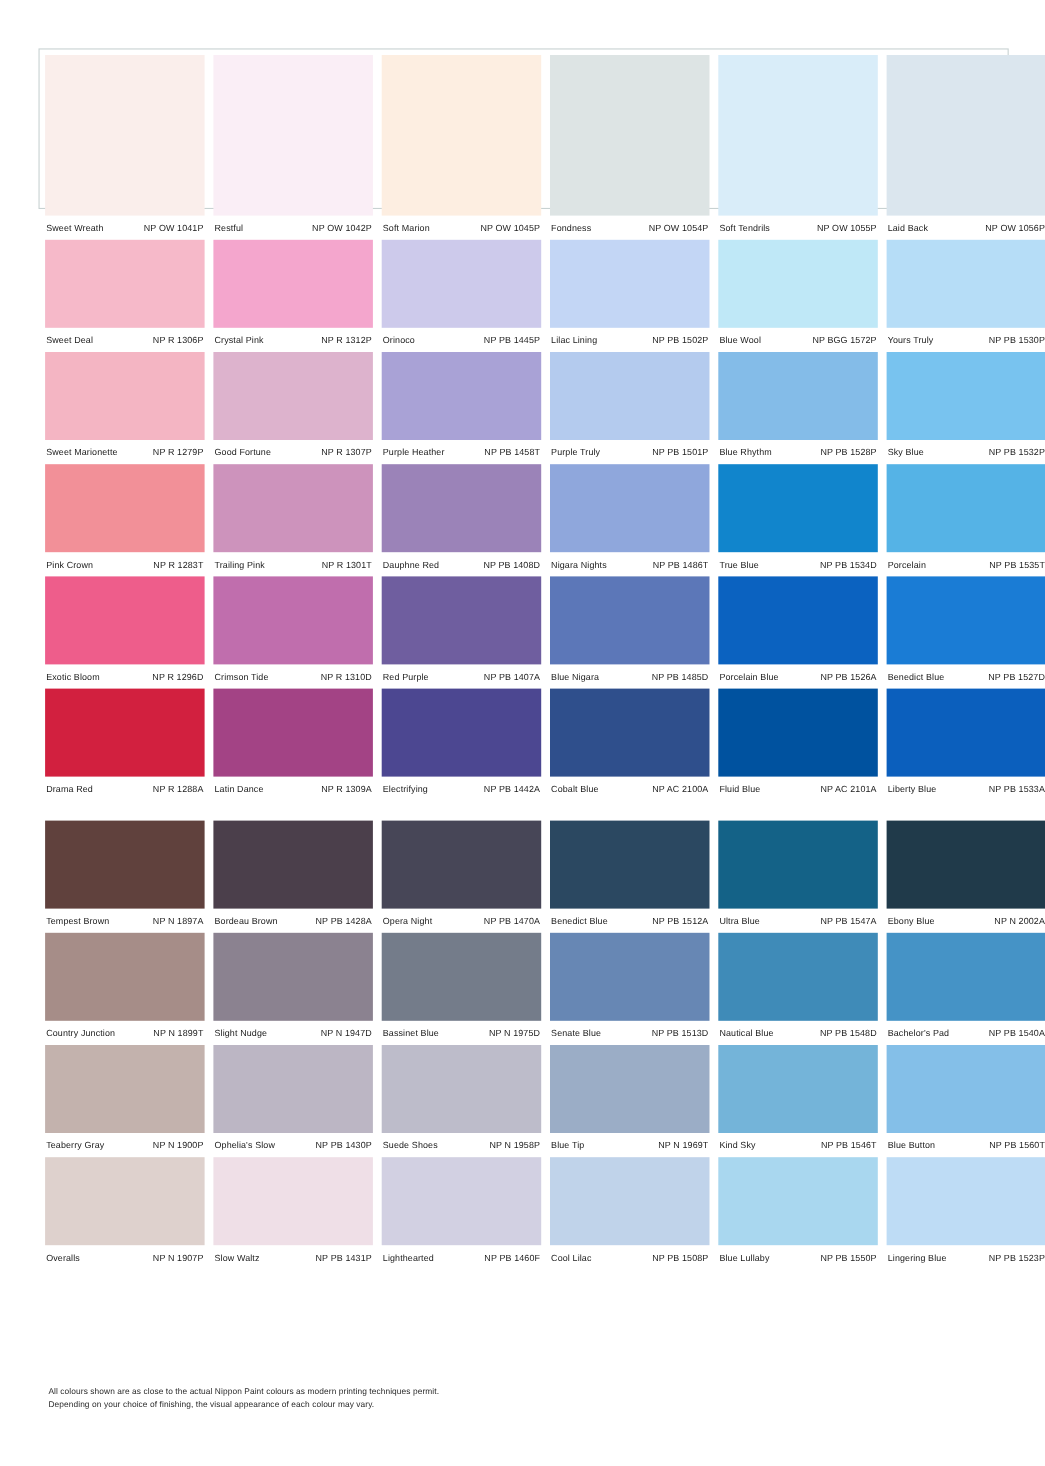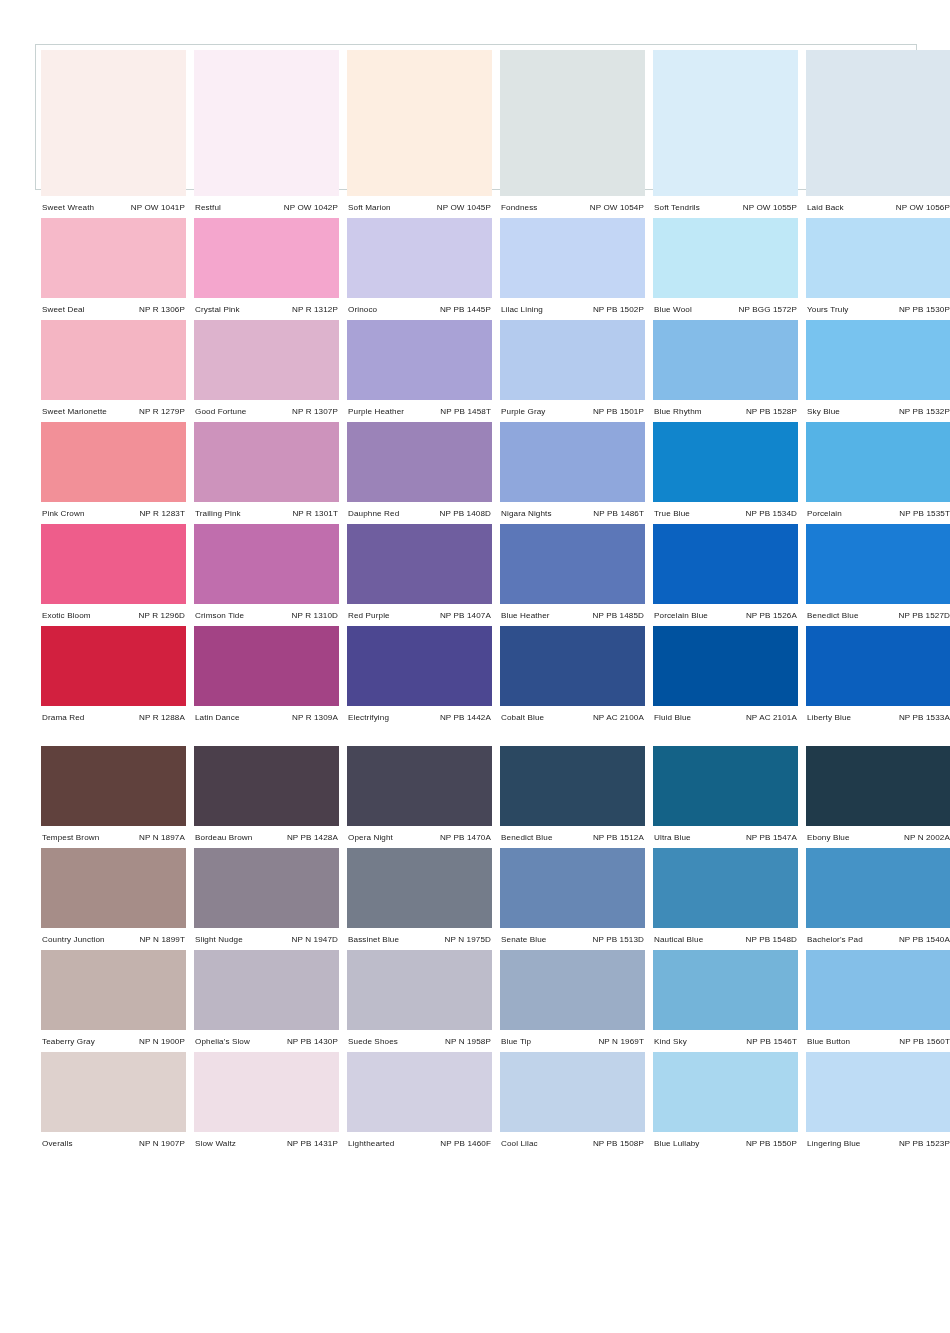--- a/index.html
+++ b/index.html
@@ -229,21 +229,21 @@
           </div>
           <div class="label-cell">
             <span class="lbl-name">Good Fortune</span>
             <span class="lbl-code">NP R 1307P</span>
           </div>
           <div class="label-cell">
             <span class="lbl-name">Purple Heather</span>
             <span class="lbl-code">NP PB 1458T</span>
           </div>
           <div class="label-cell">
-            <span class="lbl-name">Purple Gray</span>
+            <span class="lbl-name">Purple Truly</span>
             <span class="lbl-code">NP PB 1501P</span>
           </div>
           <div class="label-cell">
             <span class="lbl-name">Blue Rhythm</span>
             <span class="lbl-code">NP PB 1528P</span>
           </div>
           <div class="label-cell">
             <span class="lbl-name">Sky Blue</span>
             <span class="lbl-code">NP PB 1532P</span>
           </div>
@@ -325,21 +325,21 @@
           </div>
           <div class="label-cell">
             <span class="lbl-name">Crimson Tide</span>
             <span class="lbl-code">NP R 1310D</span>
           </div>
           <div class="label-cell">
             <span class="lbl-name">Red Purple</span>
             <span class="lbl-code">NP PB 1407A</span>
           </div>
           <div class="label-cell">
-            <span class="lbl-name">Blue Heather</span>
+            <span class="lbl-name">Blue Nigara</span>
             <span class="lbl-code">NP PB 1485D</span>
           </div>
           <div class="label-cell">
             <span class="lbl-name">Porcelain Blue</span>
             <span class="lbl-code">NP PB 1526A</span>
           </div>
           <div class="label-cell">
             <span class="lbl-name">Benedict Blue</span>
             <span class="lbl-code">NP PB 1527D</span>
           </div>
@@ -581,15 +581,17 @@
           </div>
           <div class="label-cell">
             <span class="lbl-name">Lingering Blue</span>
             <span class="lbl-code">NP PB 1523P</span>
           </div>
         </div>
       </div>
     </div>
 
   <div class="footnote">
+    <div>All colours shown are as close to the actual Nippon Paint colours as modern printing techniques permit.</div>
+    <div>Depending on your choice of finishing, the visual appearance of each colour may vary.</div>
   </div>
 
 </div>
 
 </body></html>

